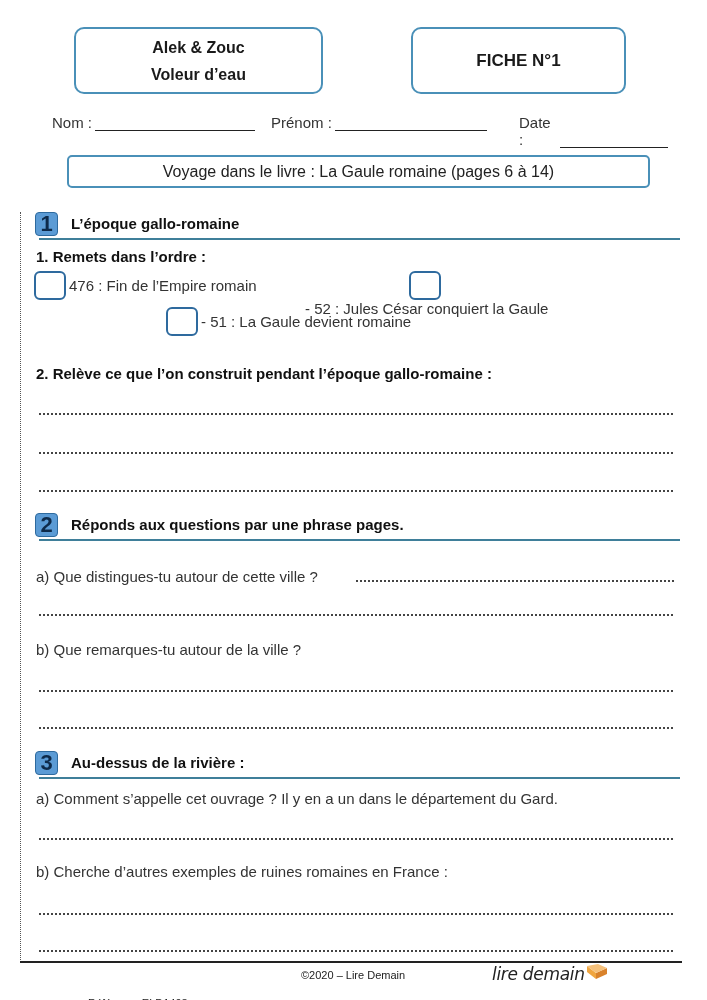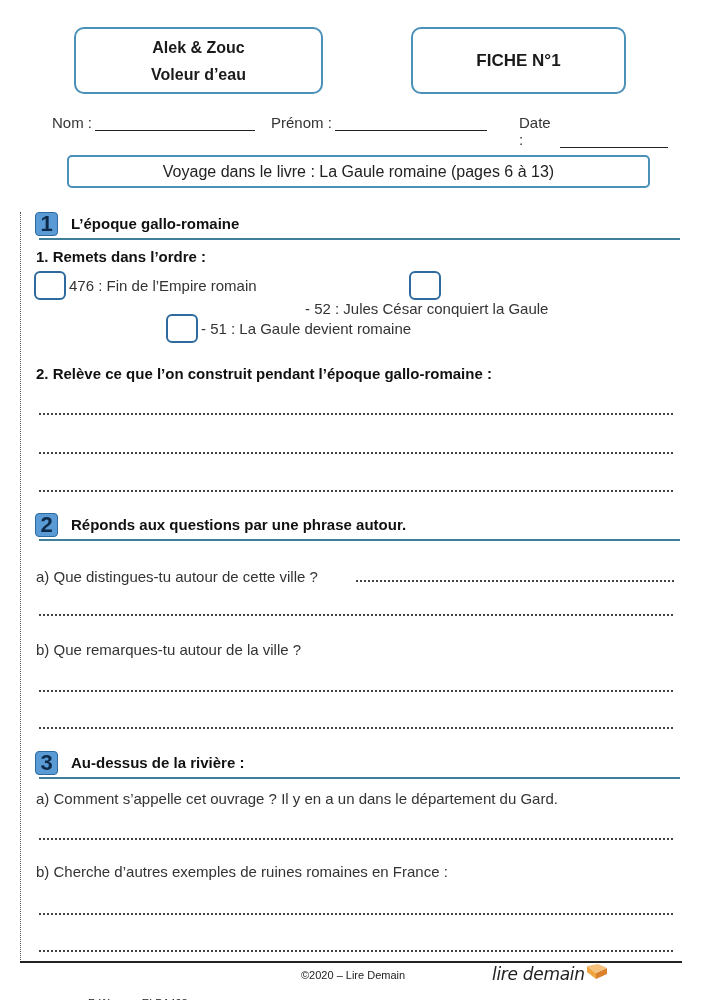--- a/index.html
+++ b/index.html
@@ -87,21 +87,21 @@
     <span>Prénom :</span>
     <span class="id-line" style="width:152px;"></span>
   </div>
   <div class="id-field" style="left:467px;">
     <span>Date :</span>
     <span class="id-line" style="width:114px;"></span>
   </div>
 </div>
 
 <div id="voyage-box">
-  <span>Voyage dans le livre : La Gaule romaine (pages 6 à 13)</span>
+  <span>Voyage dans le livre : La Gaule romaine (pages 6 à 14)</span>
 </div>
 
 <div id="left-rule"></div>
 <div id="bottom-rule"></div>
 
 <div class="sec-head" style="top:212px;">
   <div class="badge">1</div>
   <div class="sec-title">L’époque gallo-romaine</div>
   <div class="sec-rule"></div>
 </div>
@@ -109,34 +109,34 @@
 <div class="q-title" style="left:36px; top:248px;">1. Remets dans l’ordre :</div>
 
 <div class="order-item" style="left:34px; top:271px;">
   <div class="order-box"></div>
   <span>476 : Fin de l’Empire romain</span>
 </div>
 <div class="order-item" style="left:305px; top:271px;flex-direction:column;">
   <div class="order-box"></div>
   <span>- 52 : Jules César conquiert la Gaule</span>
 </div>
-<div class="order-item" style="left:166px; top:314px;">
+<div class="order-item" style="left:166px; top:307px;">
   <div class="order-box"></div>
   <span>- 51 : La Gaule devient romaine</span>
 </div>
 
 <div class="q-title" style="left:36px; top:365px;">2. Relève ce que l’on construit pendant l’époque gallo-romaine  :</div>
 
 <div class="dots" style="top:413px;"></div>
 <div class="dots" style="top:452px;"></div>
 <div class="dots" style="top:490px;"></div>
 
 <div class="sec-head" style="top:513px;">
   <div class="badge">2</div>
-  <div class="sec-title">Réponds aux questions par une phrase autour.</div>
+  <div class="sec-title">Réponds aux questions par une phrase pages.</div>
   <div class="sec-rule"></div>
 </div>
 
 <div class="question" style="top:568px;">a) Que distingues-tu autour de cette ville ?</div>
 <div class="q-inline-dots" style="left:355px; width:319px; top:580px;"></div>
 <div class="dots" style="top:614px;"></div>
 
 <div class="question" style="top:641px;">b) Que remarques-tu autour de la ville ?</div>
 <div class="dots" style="top:690px;"></div>
 <div class="dots" style="top:727px;"></div>

